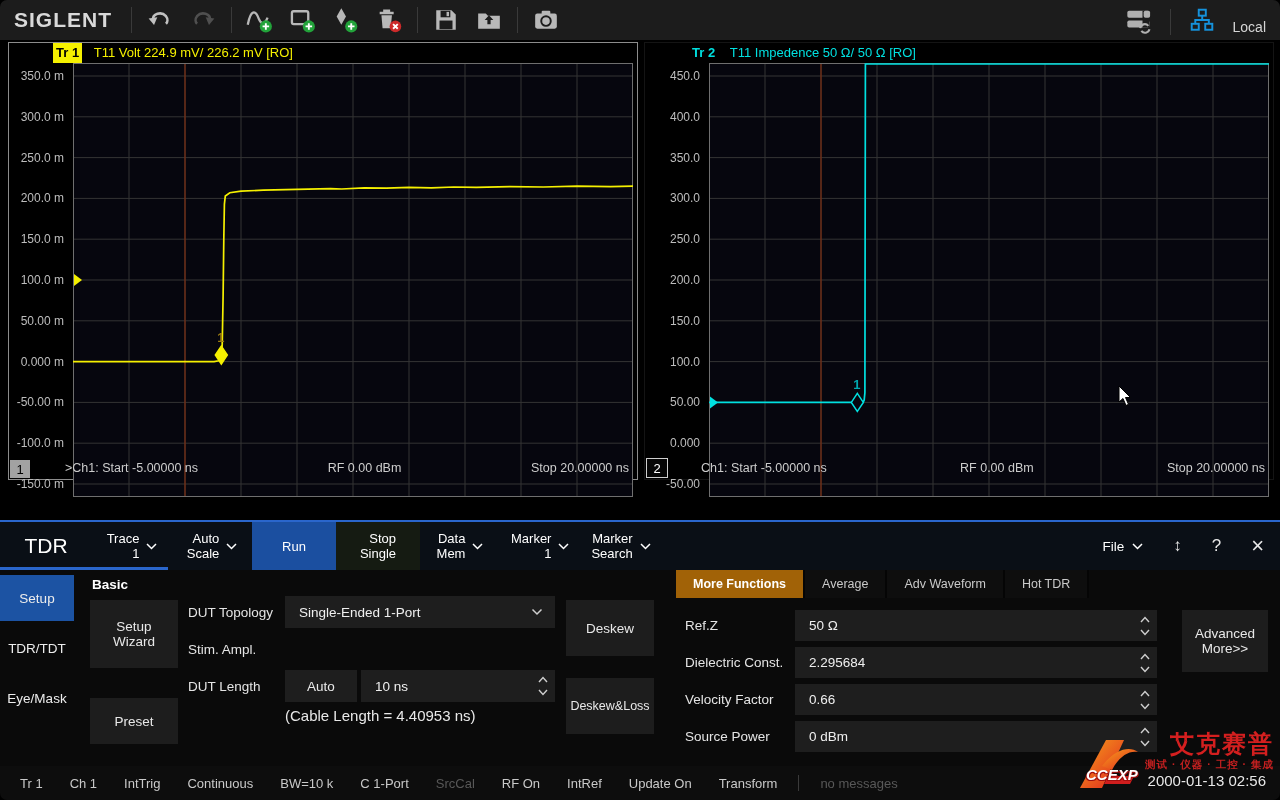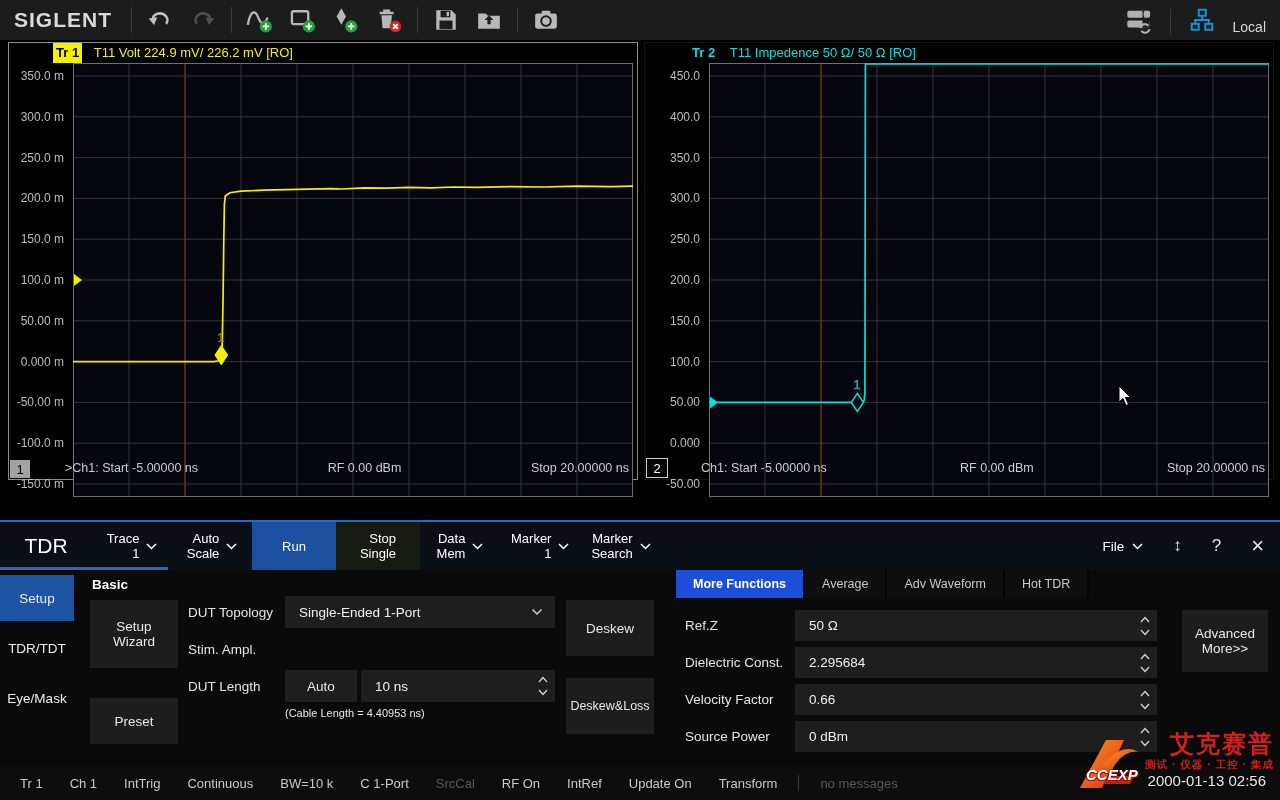--- a/index.html
+++ b/index.html
@@ -1,17 +1,17 @@
 <!DOCTYPE html>
 <html><head>
 <meta charset="utf-8">
 <style>
   html,body{margin:0;padding:0;background:#000;}
   .screen{position:relative;width:1280px;height:800px;background:#000;overflow:hidden;
-          font-family:"Liberation Sans",sans-serif;color:#ddd;-webkit-font-smoothing:antialiased;}
+          font-family:"Liberation Sans",sans-serif;color:#ddd;border-radius:7px;-webkit-font-smoothing:antialiased;}
   
   .toolbar{position:absolute;top:0;left:0;width:1280px;height:40px;background:#1c1c1c;
            display:flex;align-items:center;padding:0 14px;box-sizing:border-box;gap:13px;}
   .brand{font-size:21px;font-weight:bold;color:#d9d9d9;letter-spacing:1px;margin-right:6px;}
   .tb-sep{width:1px;height:26px;background:#3a3a3a;}
   .tb-ic{width:30px;height:30px;display:flex;align-items:center;justify-content:center;}
   .tb-right{margin-left:auto;display:flex;align-items:flex-end;gap:16px;}
   .local{font-size:14px;color:#d6d6d6;}
   
   .chart-window{position:absolute;top:42px;width:630px;height:438px;background:#000;box-sizing:border-box;}
@@ -56,24 +56,24 @@
   .side-sel{background:#1c53a3;}
   .group-label{position:absolute;font-size:13.5px;font-weight:bold;color:#fff;}
   .btn{position:absolute;background:#1d1d1d;color:#e8e8e8;font-size:13.5px;display:flex;
        align-items:center;justify-content:center;text-align:center;}
   .multiline{white-space:pre-line;}
   .f-label{position:absolute;font-size:13.5px;color:#e4e4e4;display:flex;align-items:center;}
   .f-box{position:absolute;background:#1e1e1e;color:#efefef;font-size:13.5px;display:flex;
          align-items:center;padding-left:14px;box-sizing:border-box;}
   .spin{position:absolute;right:6px;top:50%;transform:translateY(-50%);}
   .drop{position:absolute;right:12px;top:50%;transform:translateY(-50%);}
-  .note{position:absolute;font-size:11px;color:#e8e8e8;}
+  .note{position:absolute;font-size:15px;color:#e8e8e8;}
   .tabs{position:absolute;left:676px;top:0;height:28px;display:flex;background:#050505;}
   .tab{padding:0 17px;display:flex;align-items:center;font-size:12.5px;color:#c9c9c9;background:#0e0e0e;margin-right:2px;}
-  .tab-sel{background:#1d4ed8;color:#fff;font-weight:bold;}
+  .tab-sel{background:#a16207;color:#fff;font-weight:bold;}
   
   .statusbar{position:absolute;top:766px;left:0;width:1280px;height:34px;background:#0d0d0d;
              display:flex;align-items:center;padding-left:20px;gap:27px;font-size:13px;color:#c9c9c9;}
   .sb-dim{color:#585858;}
   .sb-sep{width:1px;height:16px;background:#3a3a3a;margin:0 -6px;}
   
   .watermark{position:absolute;right:2px;bottom:2px;width:208px;height:76px;pointer-events:none;}
   .wm-cn{position:absolute;right:4px;top:6px;font-size:24px;font-weight:bold;color:#d41f1f;letter-spacing:2px;white-space:nowrap;}
   .wm-tag{position:absolute;right:4px;top:36px;font-size:10.5px;font-weight:bold;color:#c52020;letter-spacing:1px;white-space:nowrap;}
   .wm-en{position:absolute;left:16px;top:44px;font-size:15px;font-style:italic;font-weight:bold;color:#fff;

